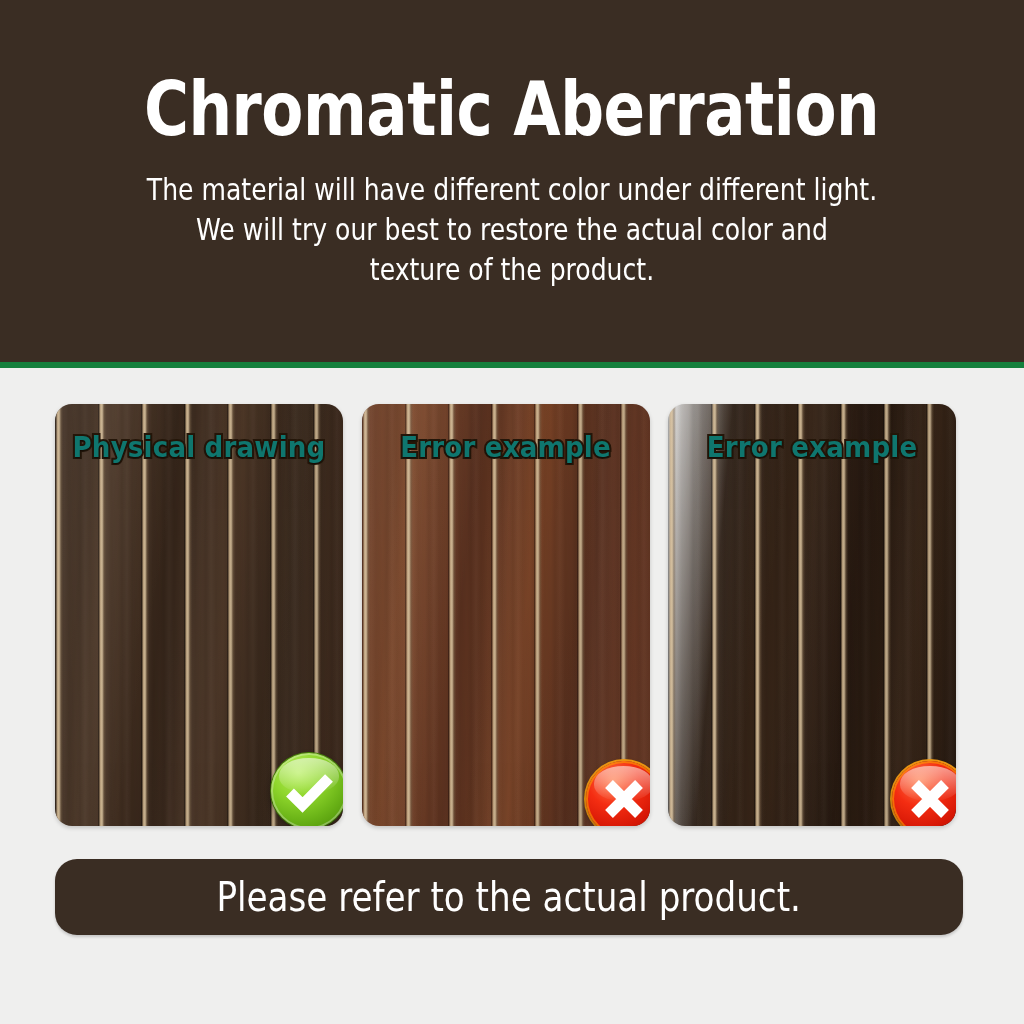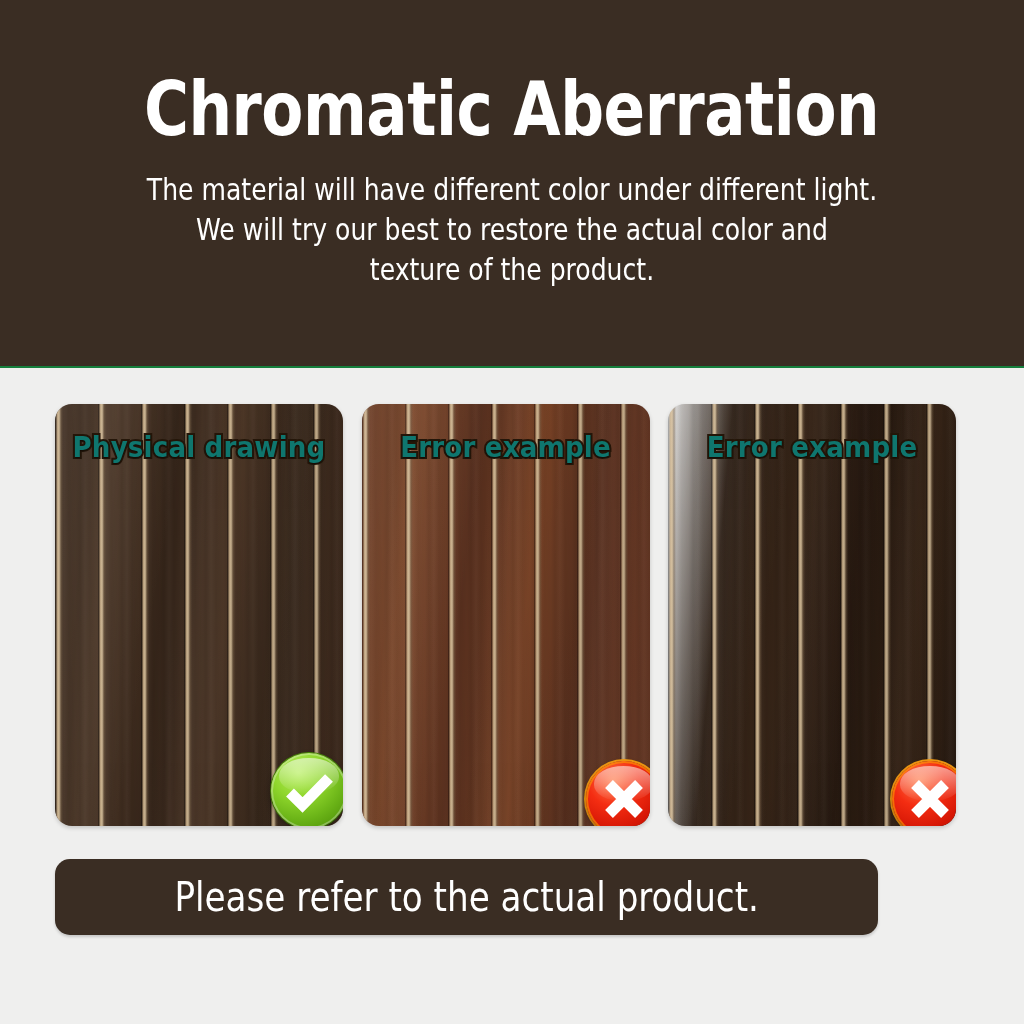--- a/index.html
+++ b/index.html
@@ -24,21 +24,21 @@
   }
 
   
   .header {
     position: absolute;
     left: 0;
     top: 0;
     width: 1024px;
     height: 368px;
     background: #3a2d23;
-    border-bottom: 2px solid #15803d;
+    border-bottom: 6px solid #15803d;
     display: flex;
     flex-direction: column;
     align-items: center;
     justify-content: flex-start;
     padding-top: 72px;
   }
 
   .header-title {
     color: #ffffff;
     font-family: "DejaVu Sans Condensed", "Liberation Sans Narrow", "Liberation Sans", sans-serif;
@@ -201,24 +201,24 @@
     background: linear-gradient(180deg, rgba(255,255,255,0.55), rgba(255,255,255,0.02));
     pointer-events: none;
   }
   .badge svg { position: absolute; inset: 0; width: 100%; height: 100%; }
 
   
   .banner {
     position: absolute;
     left: 55px;
     top: 859px;
-    width: 823px;
+    width: 908px;
     height: 76px;
     background: #3a2d23;
-    border-radius: 15px;
+    border-radius: 22px;
     display: flex;
     align-items: center;
     justify-content: center;
     box-shadow: 0 2px 3px rgba(0,0,0,0.18);
   }
   .banner-text {
     color: #ffffff;
     font-family: "DejaVu Sans Condensed", "Liberation Sans Narrow", "Liberation Sans", sans-serif;
     font-size: 40px;
     font-weight: 400;

